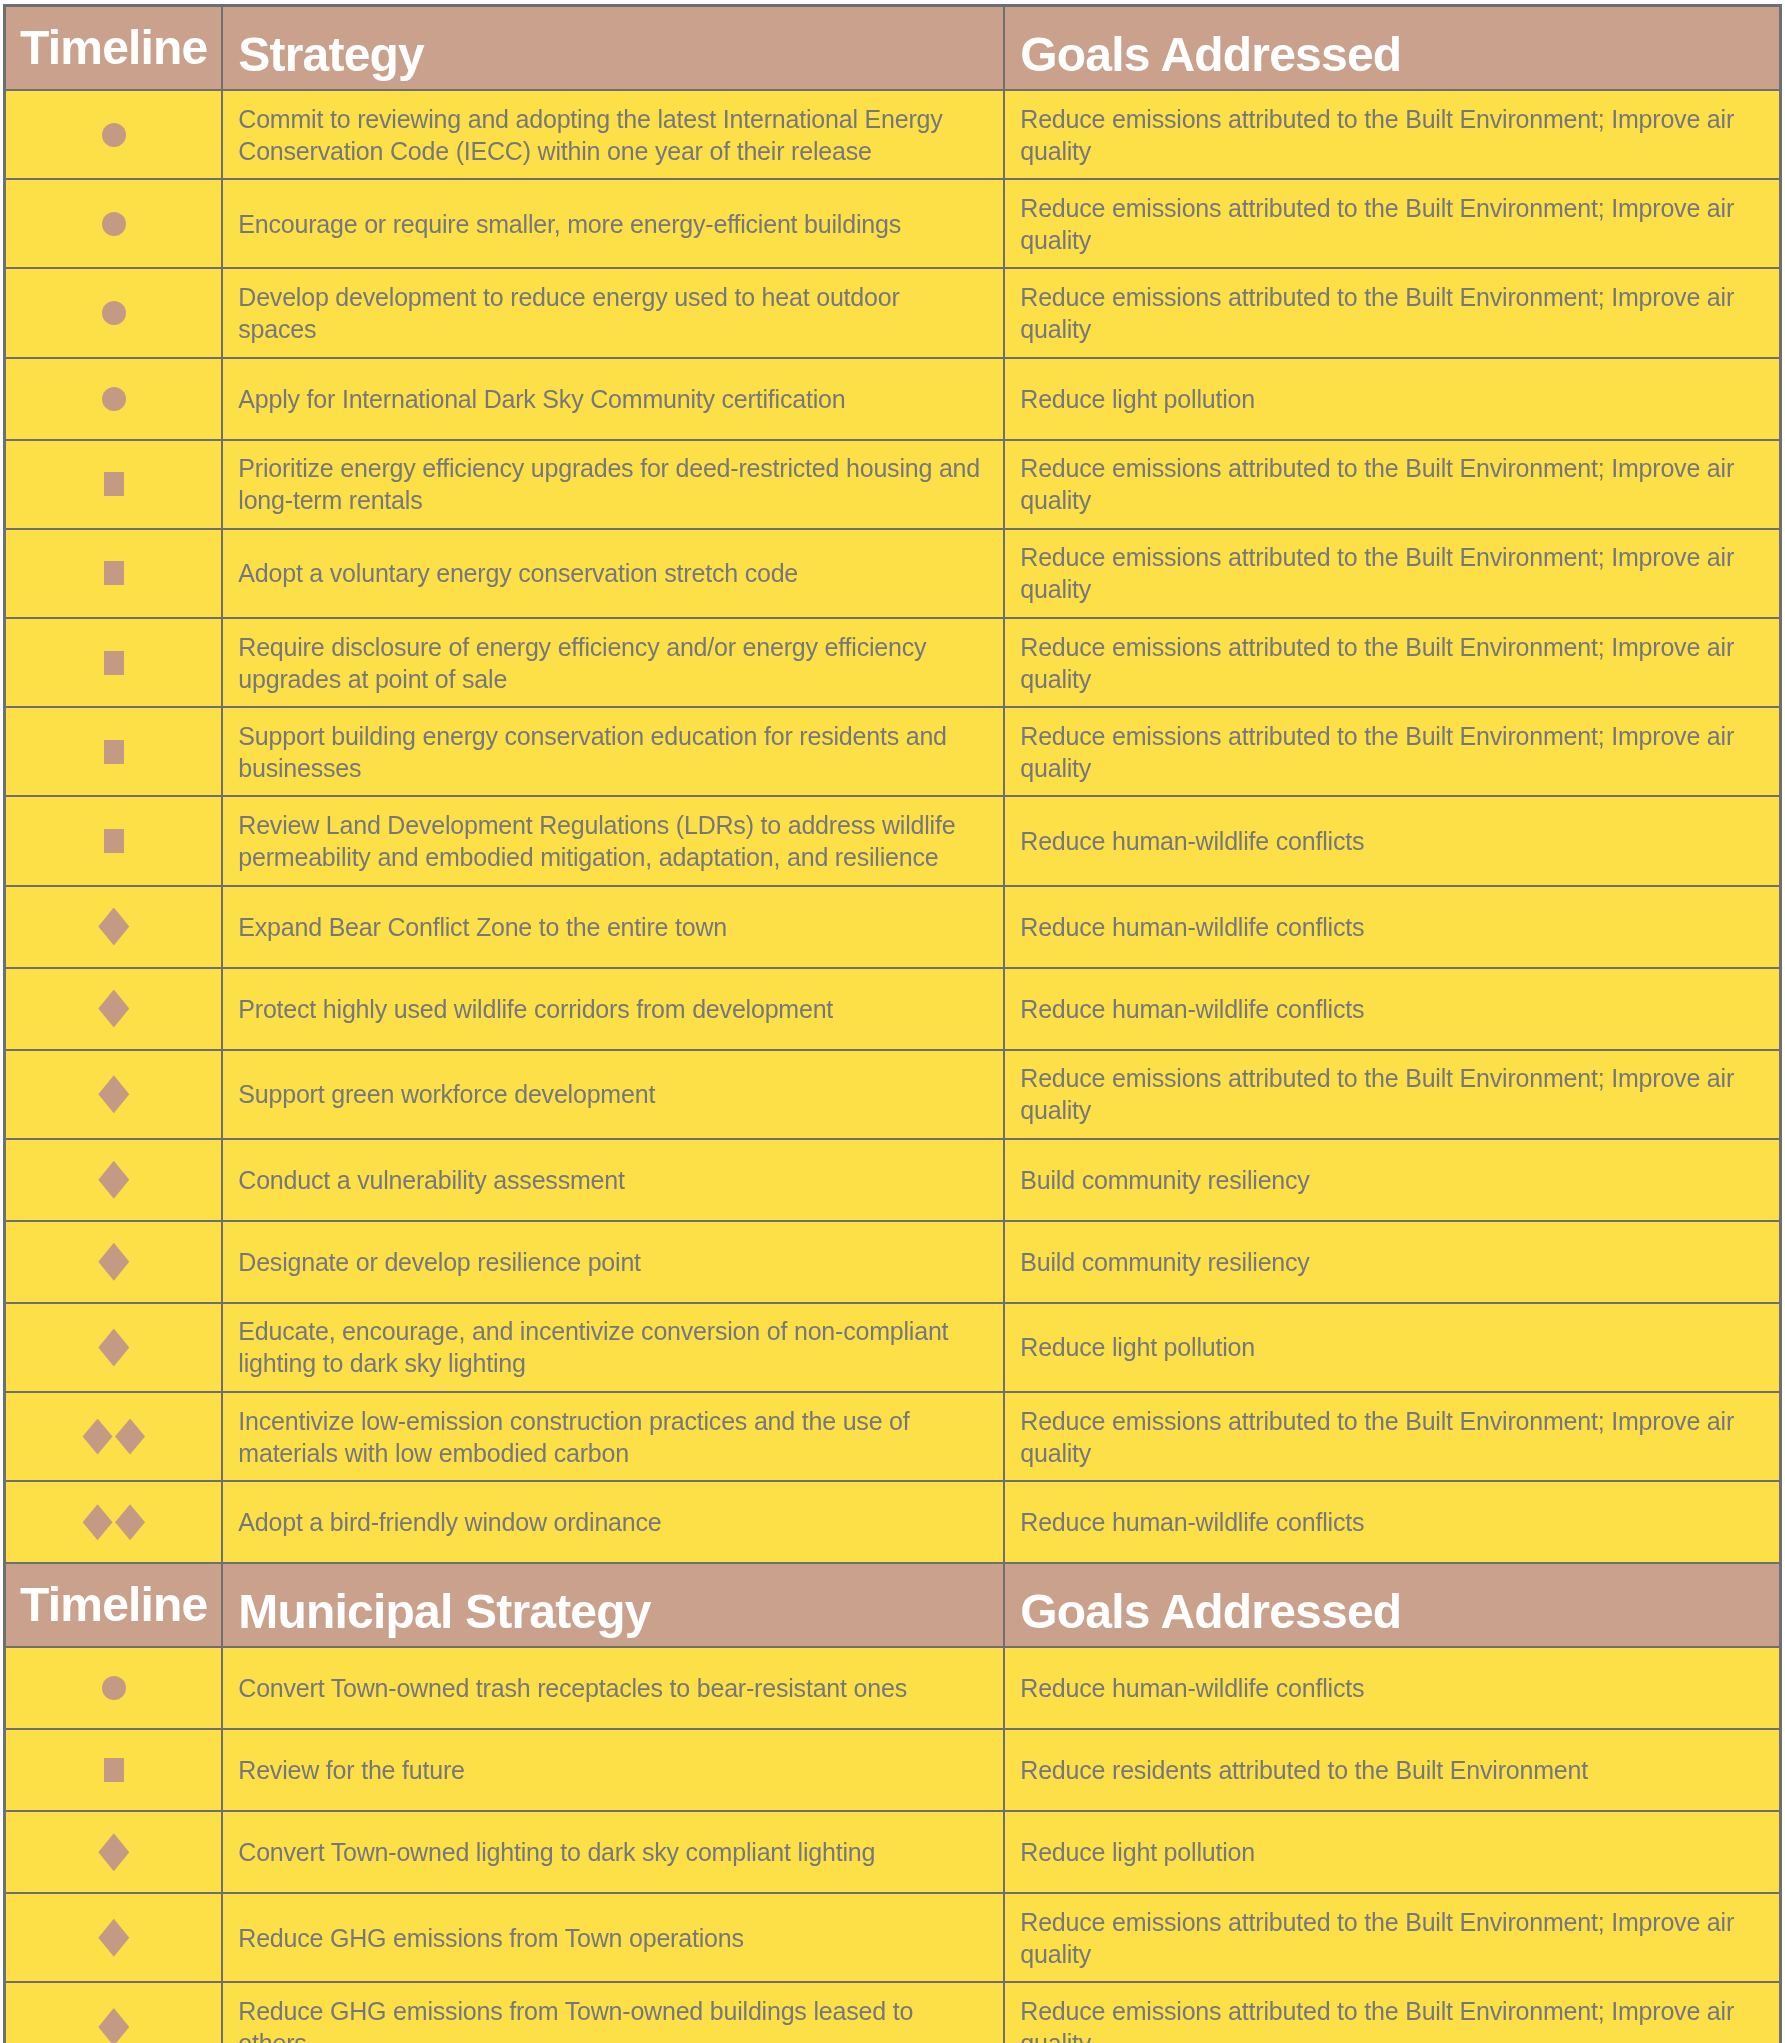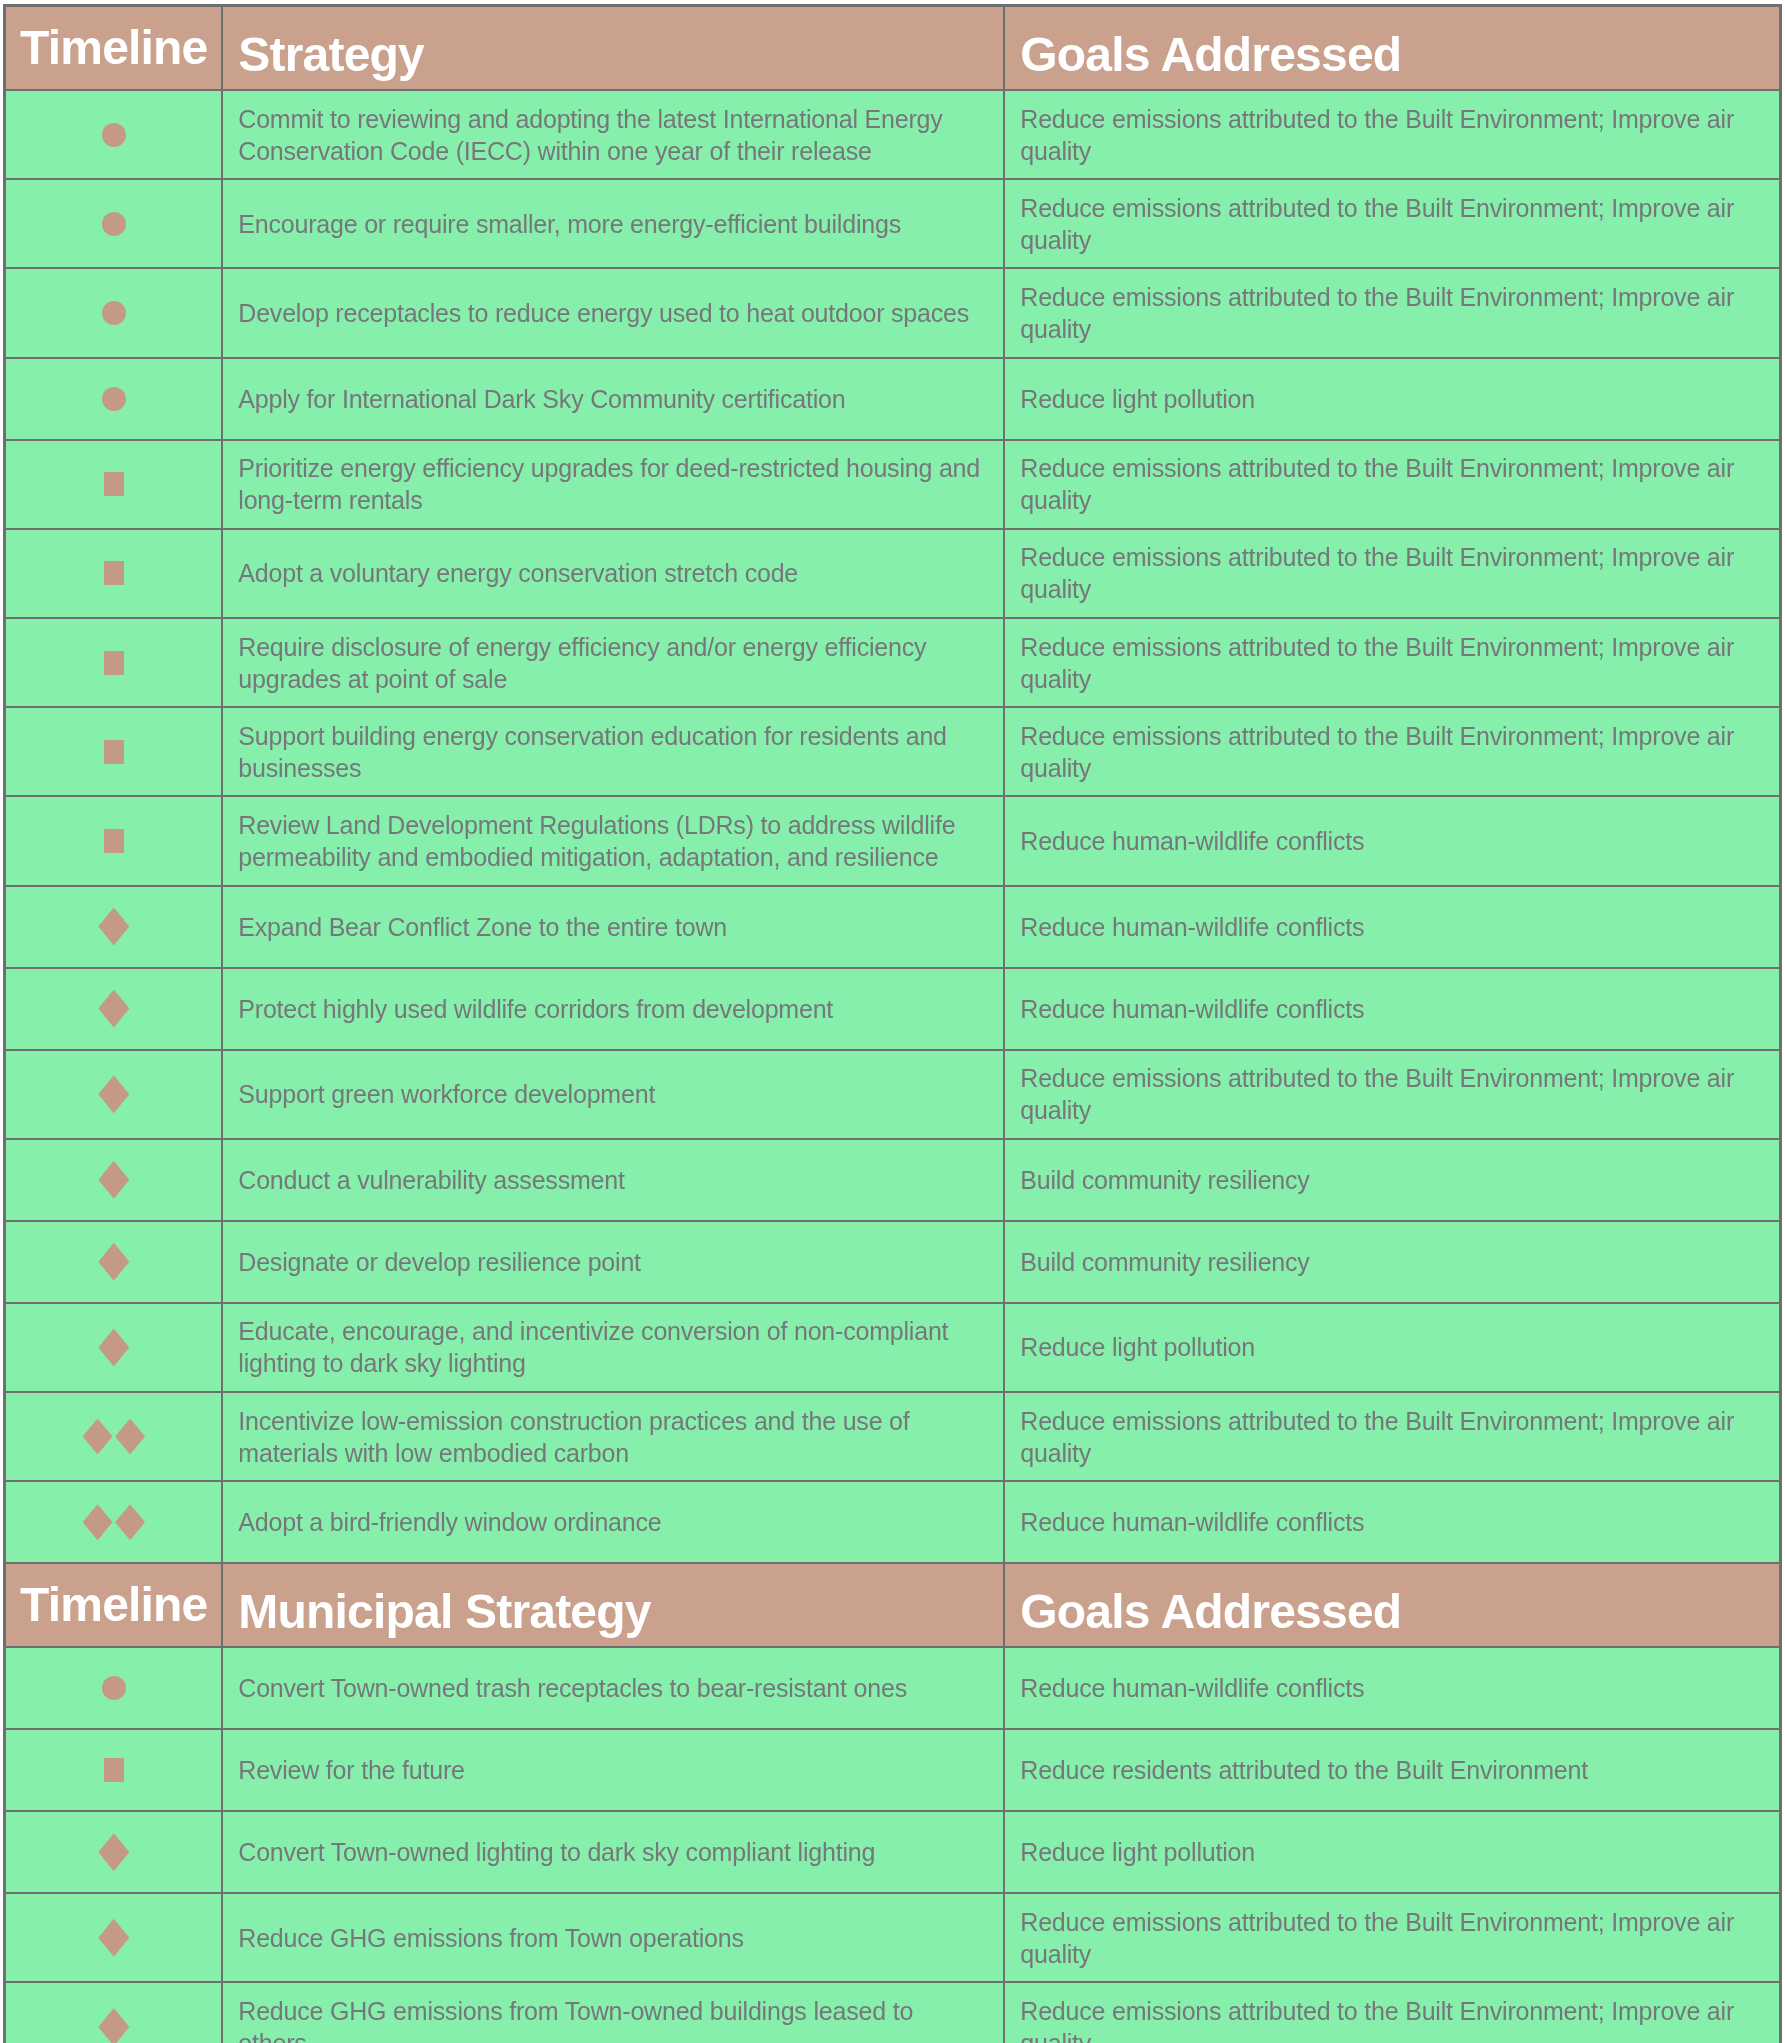--- a/index.html
+++ b/index.html
@@ -11,21 +11,21 @@
   .table{
     box-sizing:border-box;
     width:1779px;
     margin:4.1px 3.3px 0 3.3px;
     border:3.3px solid var(--border);
   }
   .row{
     display:grid;
     grid-template-columns:215px 782px 1fr;
     border-top:2.5px solid var(--border);
-    background:#86efac;
+    background:#fde047;
   }
   .row.no-top{border-top:0;}
   .cell{
     box-sizing:border-box;
     display:flex;
     align-items:center;
     padding:11.6px 20px 11.6px 15px;
     color:var(--body-text);
     font-size:25px;
     line-height:32px;
@@ -85,21 +85,21 @@
           <span class="sym circle"></span>
         </div>
     <div class="cell">Encourage or require smaller, more energy-efficient buildings</div>
     <div class="cell">Reduce emissions attributed to the Built Environment; Improve air quality</div>
   </div>
 
   <div class="row">
     <div class="cell tl-cell">
           <span class="sym circle"></span>
         </div>
-    <div class="cell">Develop receptacles to reduce energy used to heat outdoor spaces</div>
+    <div class="cell">Develop development to reduce energy used to heat outdoor spaces</div>
     <div class="cell">Reduce emissions attributed to the Built Environment; Improve air quality</div>
   </div>
 
   <div class="row">
     <div class="cell tl-cell">
           <span class="sym circle"></span>
         </div>
     <div class="cell">Apply for International Dark Sky Community certification</div>
     <div class="cell">Reduce light pollution</div>
   </div>

